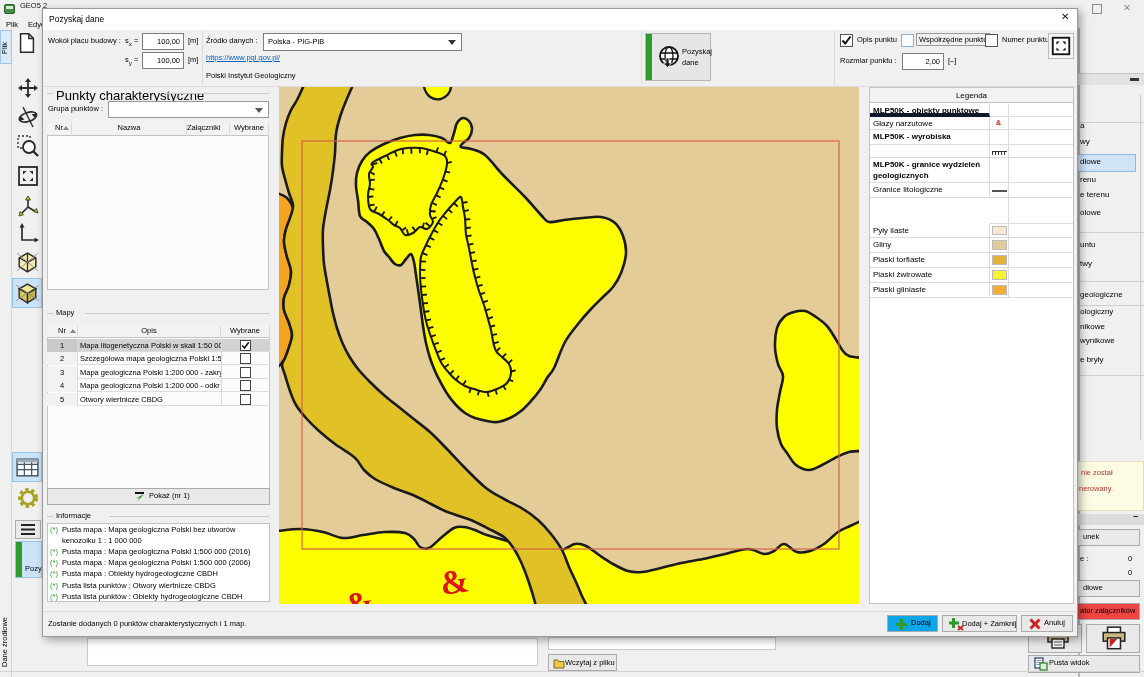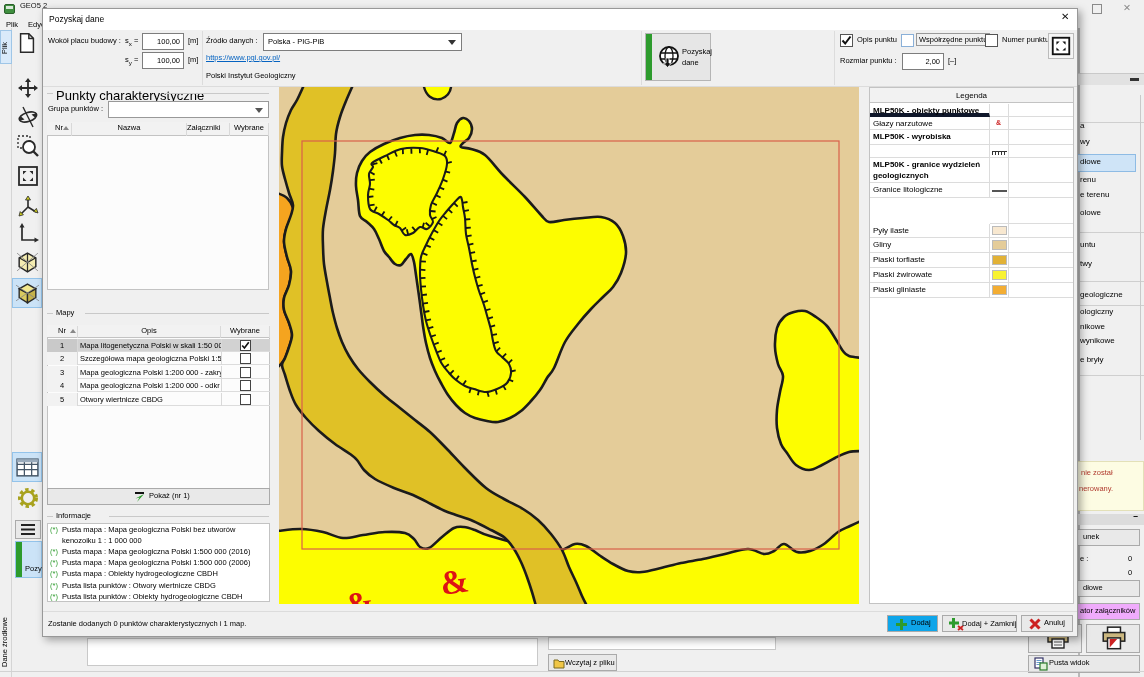--- a/index.html
+++ b/index.html
@@ -138,21 +138,21 @@
   </div>
 <div style="position:absolute;left:1060px;top:529px;width:80px;height:17px;background:#e9e9e9;border:1px solid #aaa">
     <div style="position:absolute;left:22px;top:2px">unek</div>
   </div>
 <div style="position:absolute;left:1080px;top:554px;font-size:7.5px">e :</div>
 <div style="position:absolute;left:1128px;top:554px;font-size:7.5px">0</div>
 <div style="position:absolute;left:1128px;top:568px;font-size:7.5px">0</div>
 <div style="position:absolute;left:1060px;top:580px;width:80px;height:17px;background:#e9e9e9;border:1px solid #aaa">
     <div style="position:absolute;left:22px;top:2px">dłowe</div>
   </div>
-<div style="position:absolute;left:1028px;top:603px;width:112px;height:17px;background:#f0abfc;border:1px solid #aaa;overflow:hidden">
+<div style="position:absolute;left:1028px;top:603px;width:112px;height:17px;background:#ef4444;border:1px solid #aaa;overflow:hidden">
     <div style="position:absolute;left:51px;top:2px;white-space:nowrap">ator załączników</div>
   </div>
 <div style="position:absolute;left:1028px;top:624px;width:54px;height:29px;background:#e9e9e9;border:1px solid #aaa">
     <div style="position:absolute;left:16px;top:2px">
       <svg width="26" height="24" viewBox="0 0 26 24">
         <rect x="7" y="2" width="12" height="6" fill="#fff" stroke="#222" stroke-width="1.4"></rect>
         <rect x="3" y="7" width="20" height="8" fill="#cbb77f" stroke="#222" stroke-width="1.4"></rect>
         <rect x="7" y="12" width="12" height="9" fill="#fff" stroke="#222" stroke-width="1.4"></rect>
         <path d="M9 15 H17 M9 18 H17" stroke="#555" stroke-width="1"></path>
       </svg>

